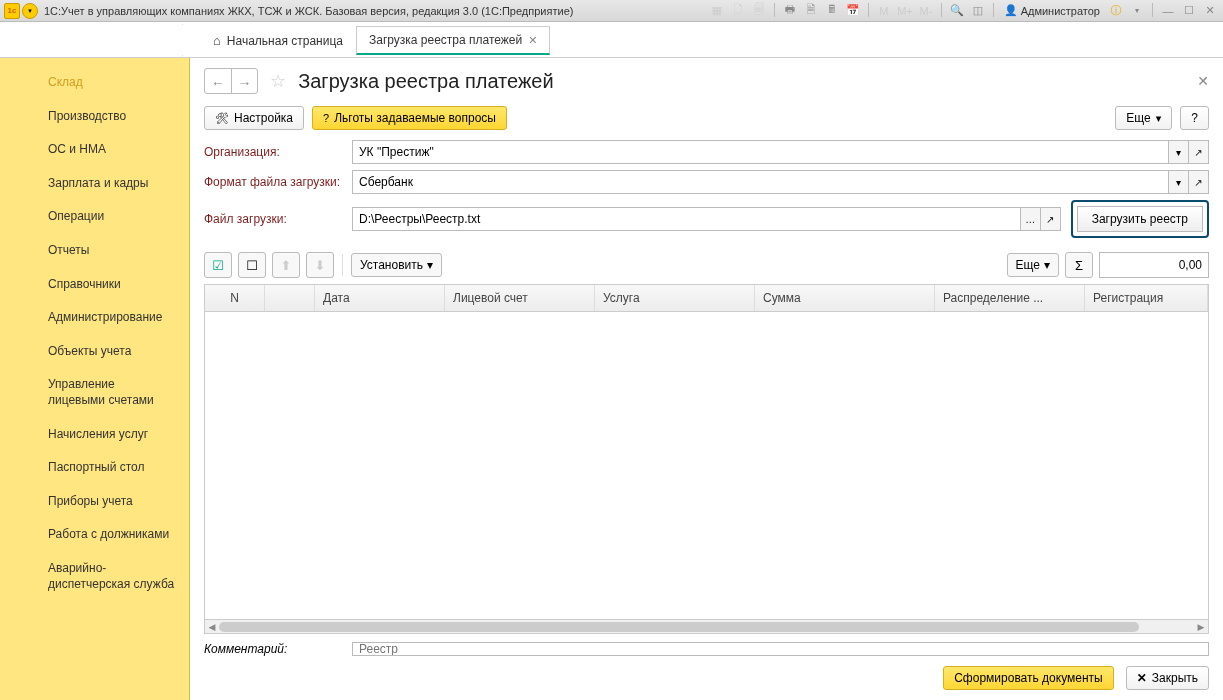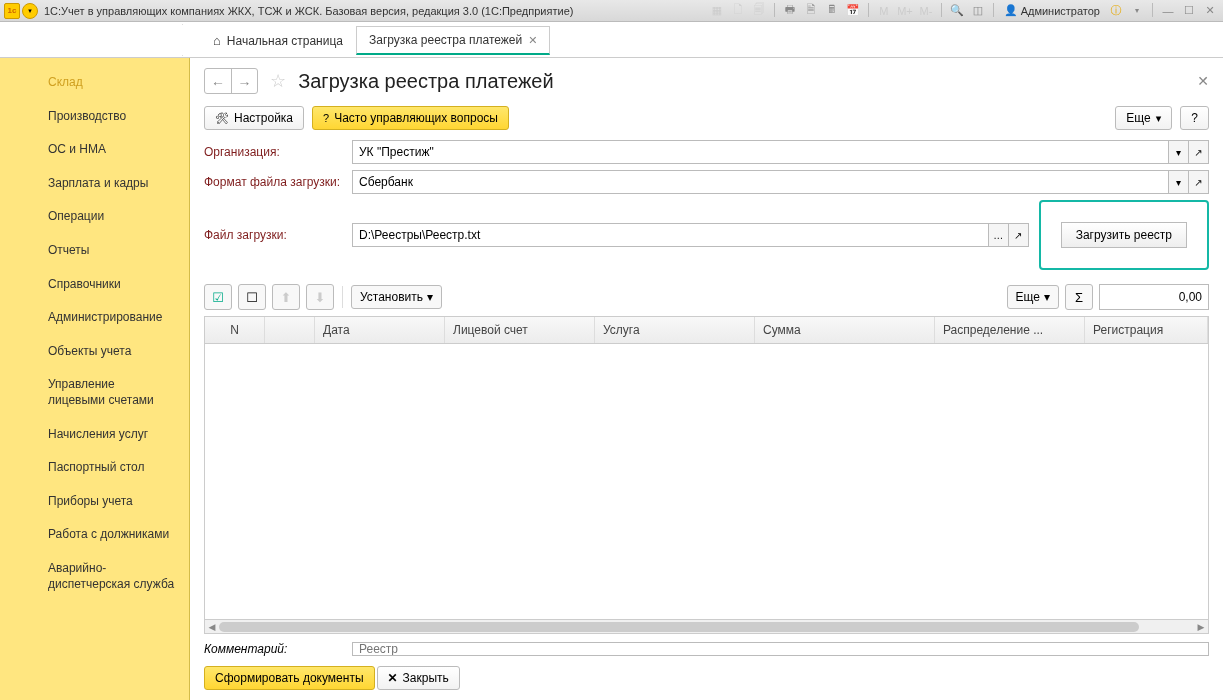--- a/index.html
+++ b/index.html
@@ -51,21 +51,21 @@
 .btn.yellow { background: linear-gradient(#ffe76b,#ffd633); border-color: #d4b020; }
 .btn .icn { font-size: 11px; }
 .action-row .spacer { flex: 1; }
 
 
 .form-row { display: flex; align-items: center; margin-bottom: 6px; }
 .form-row .label { width: 148px; font-size: 12px; color: #7f1d1d; }
 .form-row .input-wrap { flex: 1; display: flex; }
 .form-row .input { flex: 1; border: 1px solid #bbb; padding: 4px 6px; font-size: 12px; height: 24px; }
 .form-row .ib { width: 20px; height: 24px; border: 1px solid #bbb; border-left: none; background: #f5f5f5; display: flex; align-items: center; justify-content: center; font-size: 10px; cursor: pointer; }
-.form-row .load-btn-wrap { margin-left: 10px; border: 2px solid #14b8a6; border-radius: 4px; padding: 20px; }
+.form-row .load-btn-wrap { margin-left: 10px; border: 2px solid #0c4a6e; border-radius: 4px; padding: 4px; }
 .form-row .load-btn { border: 1px solid #bbb; background: linear-gradient(#fff,#eee); padding: 5px 14px; font-size: 12px; cursor: pointer; }
 
 
 .table-toolbar { display: flex; align-items: center; gap: 6px; margin: 8px 0 6px 0; }
 .tt-btn { width: 28px; height: 26px; border: 1px solid #bbb; border-radius: 3px; background: #f8f8f8; display: flex; align-items: center; justify-content: center; font-size: 13px; cursor: pointer; }
 .tt-btn.green { color: #0a8; }
 .tt-btn.disabled { color: #ccc; }
 .tt-sep { width: 1px; height: 22px; background: #ddd; margin: 0 2px; }
 .tt-dd { border: 1px solid #bbb; border-radius: 3px; background: #f8f8f8; padding: 4px 8px; font-size: 12px; cursor: pointer; display: flex; align-items: center; gap: 4px; }
 .table-toolbar .spacer { flex: 1; }
@@ -80,21 +80,21 @@
 .hscroll .thumb { position: absolute; left: 14px; top: 2px; width: 920px; height: 10px; background: #ccc; border-radius: 5px; }
 .hscroll .arr { position: absolute; top: 0; width: 14px; height: 14px; display: flex; align-items: center; justify-content: center; font-size: 9px; color: #888; }
 .hscroll .arr.l { left: 0; } .hscroll .arr.r { right: 0; }
 
 
 .comment-row { display: flex; align-items: center; margin-top: 8px; }
 .comment-row .label { width: 148px; font-size: 12px; font-style: italic; }
 .comment-row .input { flex: 1; border: 1px solid #bbb; padding: 0 6px; font-size: 12px; height: 14px; color: #bbb; }
 
 
-.footer { display: flex; gap: 2px; margin-top: 10px; }
+.footer { display: flex; justify-content: flex-end; gap: 12px; margin-top: 10px; }
 .footer .btn.close .x { font-weight: bold; }
 </style>
 </head>
 <body>
 
 <div class="titlebar">
   <div class="logo">1c</div>
   <div class="dropdown-btn">▾</div>
   <div class="title">1С:Учет в управляющих компаниях ЖКХ, ТСЖ и ЖСК. Базовая версия, редакция 3.0  (1С:Предприятие)</div>
   <div class="tb-icons">
@@ -177,21 +177,21 @@
       <div class="header-close">✕</div>
     </div>
 
     <div class="action-row">
       <div class="btn">
         <span class="icn">🛠</span>
         <span>Настройка</span>
       </div>
       <div class="btn yellow">
         <span class="icn">?</span>
-        <span>Часто управляющих вопросы</span>
+        <span>Льготы задаваемые вопросы</span>
       </div>
       <div class="spacer"></div>
       <div class="btn">
         <span>Еще</span>
         <span class="icn">▾</span>
       </div>
       <div class="btn">?</div>
     </div>
 
     <div class="form-row">

